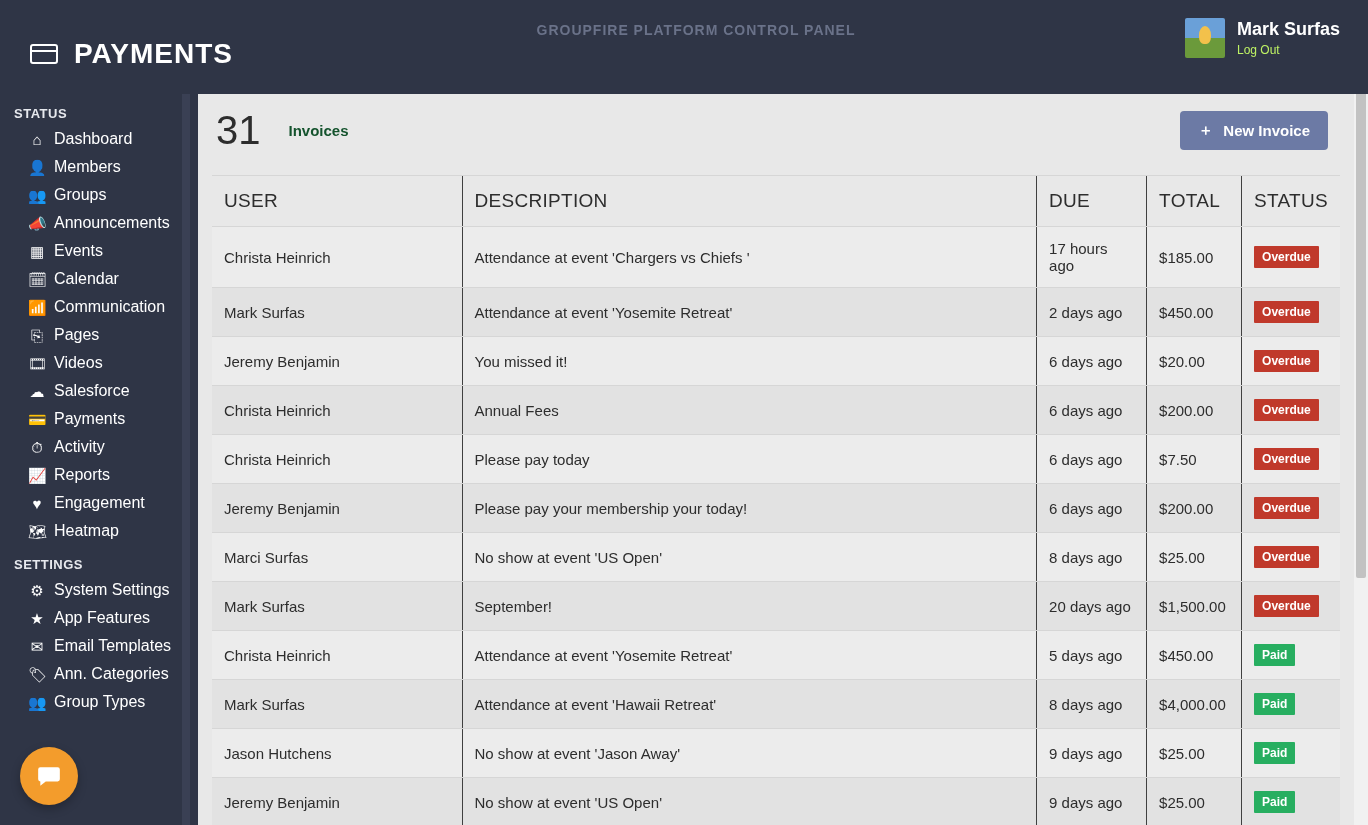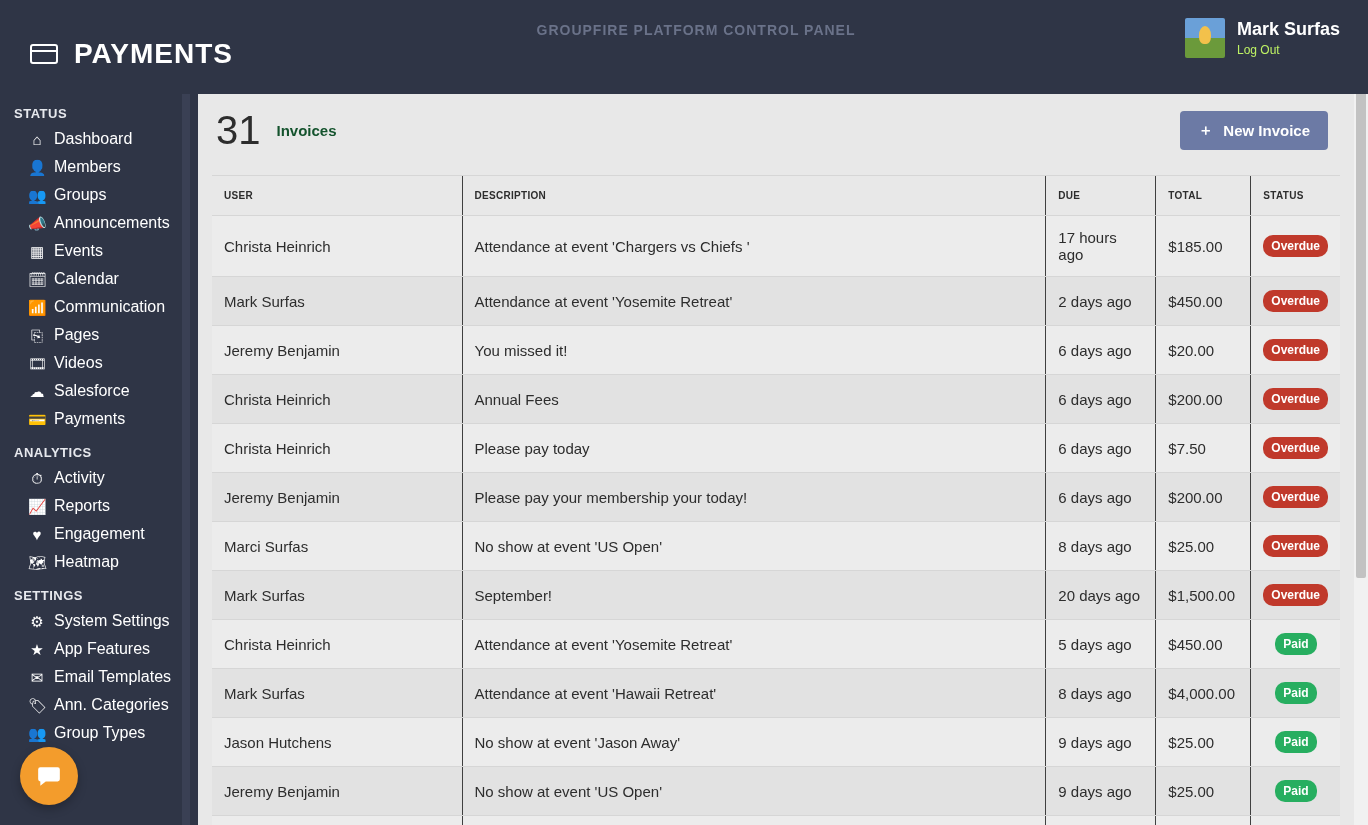--- a/index.html
+++ b/index.html
@@ -137,21 +137,21 @@
   }
   .main::-webkit-scrollbar { width: 8px; }
   .main::-webkit-scrollbar-thumb { background:#b9b9b9; }
 
   .content-top {
     display: flex;
     align-items: center;
     justify-content: space-between;
     padding: 14px 26px 22px 18px;
   }
-  .count-block { display:flex; align-items:center; gap:16px; }
+  .count-block { display:flex; align-items:center; gap:28px; }
   .count-number { font-size: 40px; font-weight: 400; color:#2d2d2d; }
   .count-label { font-size: 15px; font-weight:600; color:#14532d; }
   .new-invoice-btn {
     background:#6c7aa5;
     color:#fff;
     border:none;
     border-radius:4px;
     padding:10px 18px;
     font-size:15px;
     font-weight:600;
@@ -162,22 +162,22 @@
 
   
   table.invoices {
     width: calc(100% - 28px);
     margin: 0 14px;
     border-collapse: collapse;
     background:#e8e8e8;
   }
   table.invoices th {
     text-align: left;
-    font-size: 10px;
-    font-weight: 700;
+    font-size: 19px;
+    font-weight: 400;
     letter-spacing: .3px;
     color:#2d2d2d;
     padding: 14px 12px;
     border-bottom: 1px solid #d6d6d6;
     border-top: 1px solid #d6d6d6;
   }
   table.invoices th + th,
   table.invoices td + td { border-left: 1px solid #404040; }
   table.invoices td {
     padding: 13px 12px;
@@ -191,24 +191,24 @@
   .col-due  { width: 110px; }
   .col-total{ width: 95px; }
   .col-status{ width: 85px; text-align:left; }
 
   .badge {
     display:inline-block;
     color:#fff;
     font-size:12px;
     font-weight:600;
     padding:4px 8px;
-    border-radius:10px;
+    border-radius:1px;
   }
   .badge.overdue { background:#c0392b; }
-  .badge.paid    { background:#27ae60;margin-left:12px; }
+  .badge.paid    { background:#27ae60; }
 
   
   .outer-scrollbar {
     position:absolute;
     top:0; right:0;
     width:14px;
     height:100%;
     background:#f1f1f1;
   }
   .outer-scrollbar .thumb{
@@ -294,21 +294,20 @@
       <span>Videos</span>
     </div>
     <div class="side-item">
       <span class="side-icon">☁</span>
       <span>Salesforce</span>
     </div>
     <div class="side-item">
       <span class="side-icon">💳</span>
       <span>Payments</span>
     </div>
-    <div class="side-section-title">ANALYTICS</div>
     <div class="side-item">
       <span class="side-icon">⏱</span>
       <span>Activity</span>
     </div>
     <div class="side-item">
       <span class="side-icon">📈</span>
       <span>Reports</span>
     </div>
     <div class="side-item">
       <span class="side-icon">♥</span>

